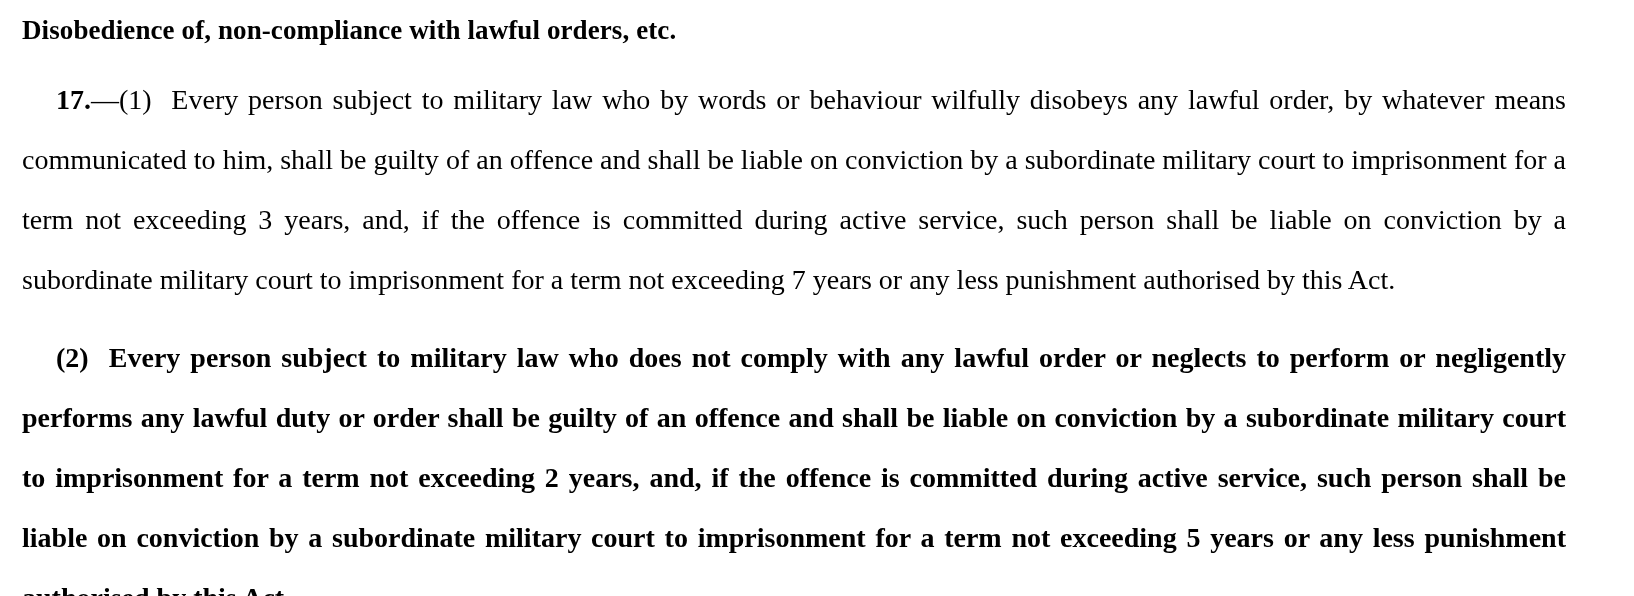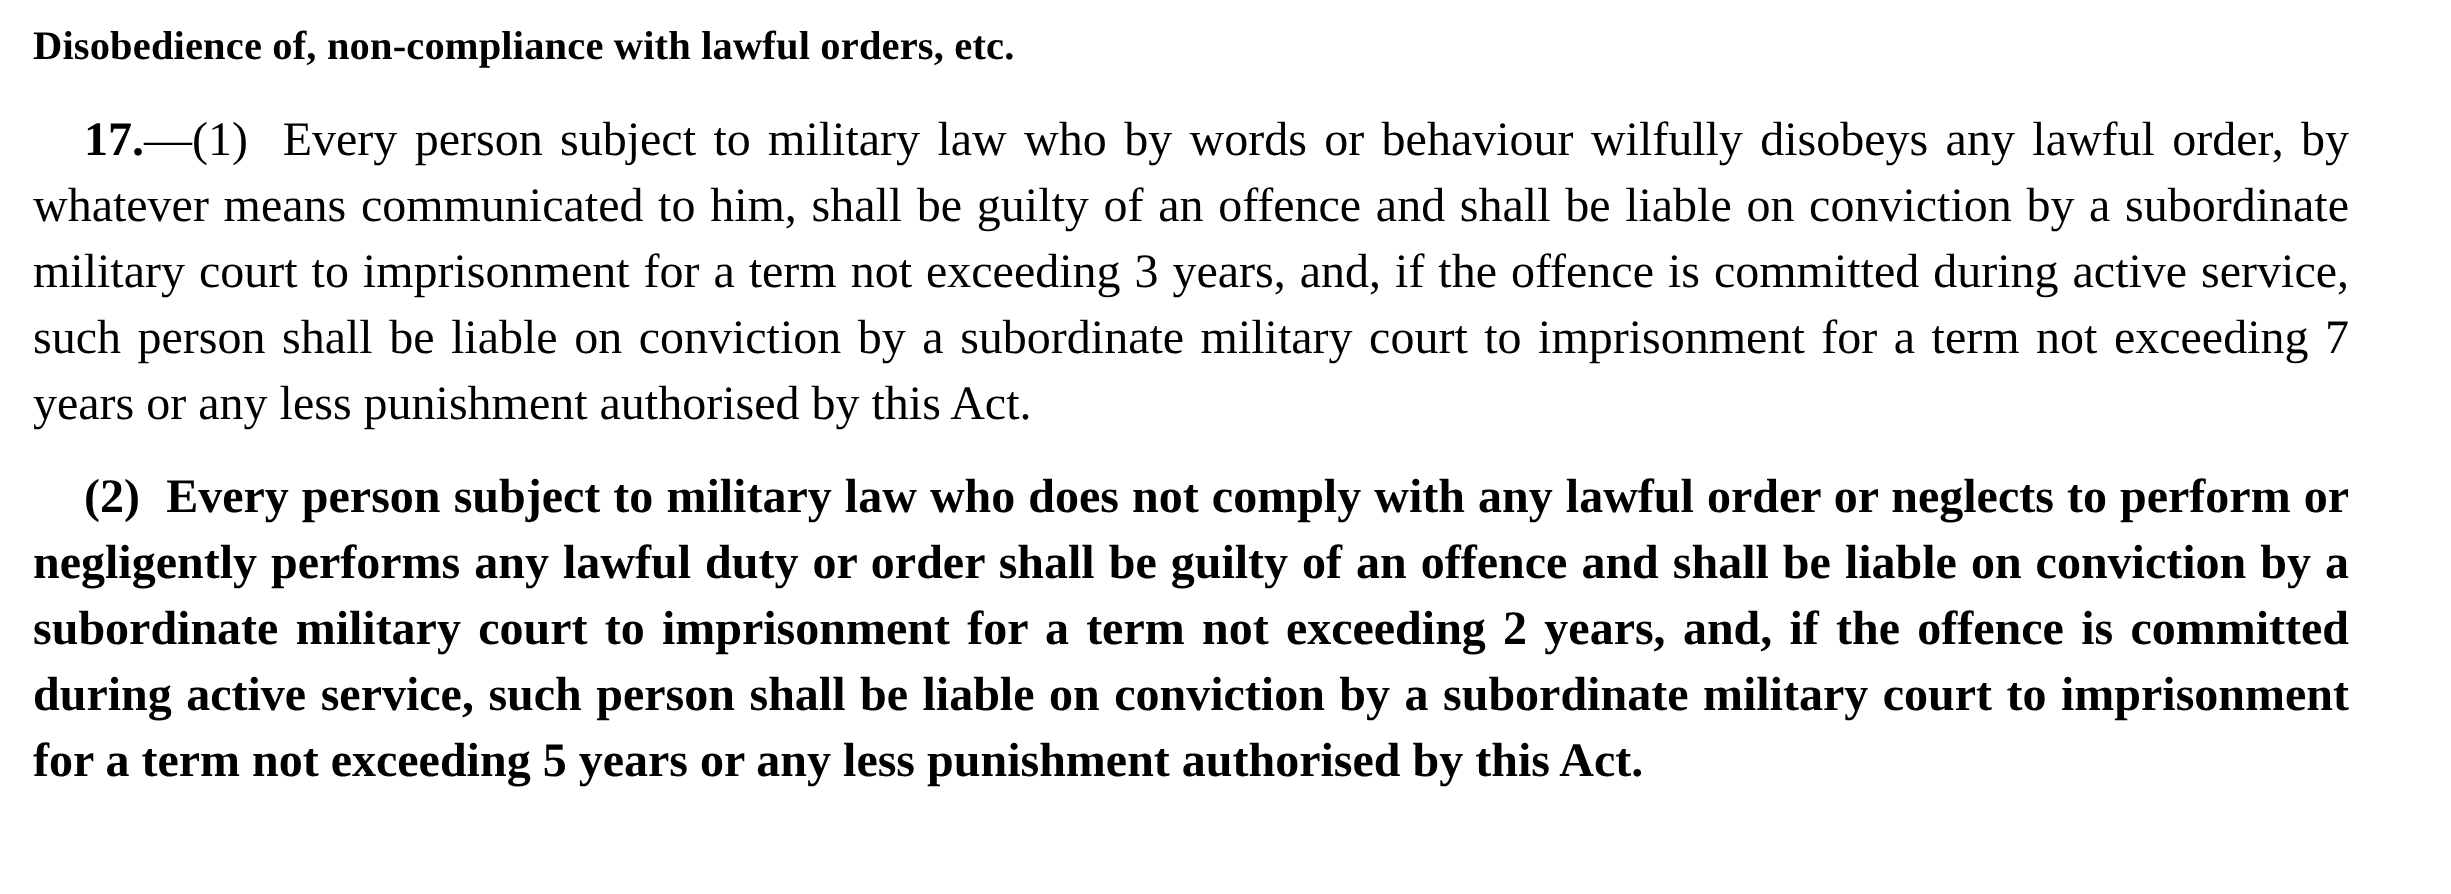--- a/index.html
+++ b/index.html
@@ -22,22 +22,22 @@
   }
   .section-heading {
     font-family: "Liberation Serif", serif;
     font-weight: bold;
     font-size: 27px;
     line-height: 1.25;
     letter-spacing: 0.1px;
     margin: 0 0 22px 0;
   }
   .para {
-    font-size: 32px;
-    line-height: 44px;
+    font-size: 28px;
+    line-height: 60px;
     text-align: justify;
     text-justify: inter-word;
     margin: 0 0 18px 0;
     hyphens: none;
   }
   .para:last-child {
     margin-bottom: 0;
     font-weight: bold;
   }
   .para .indent {

